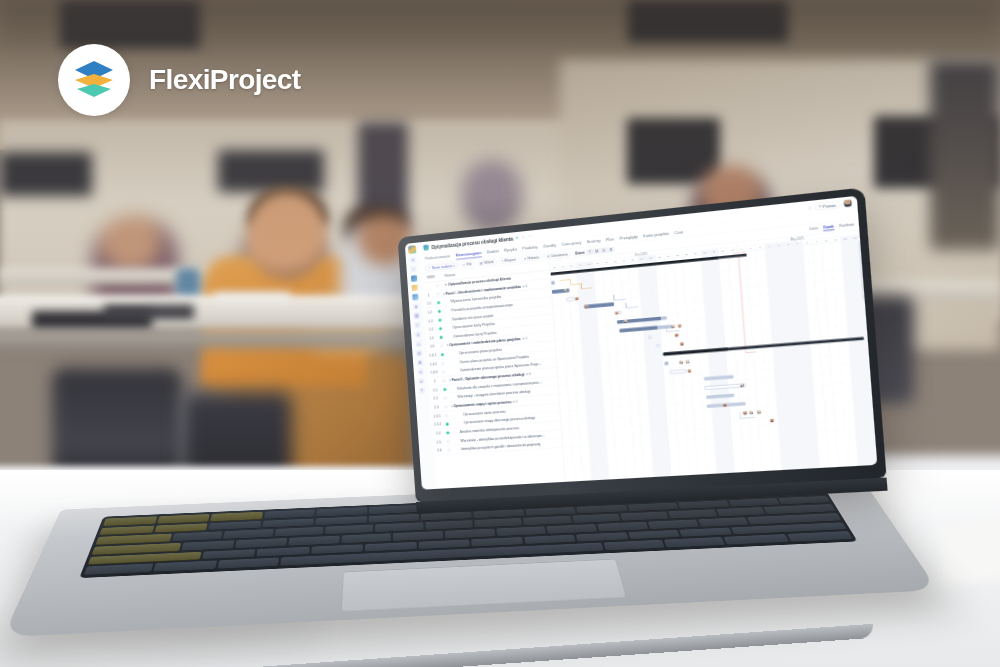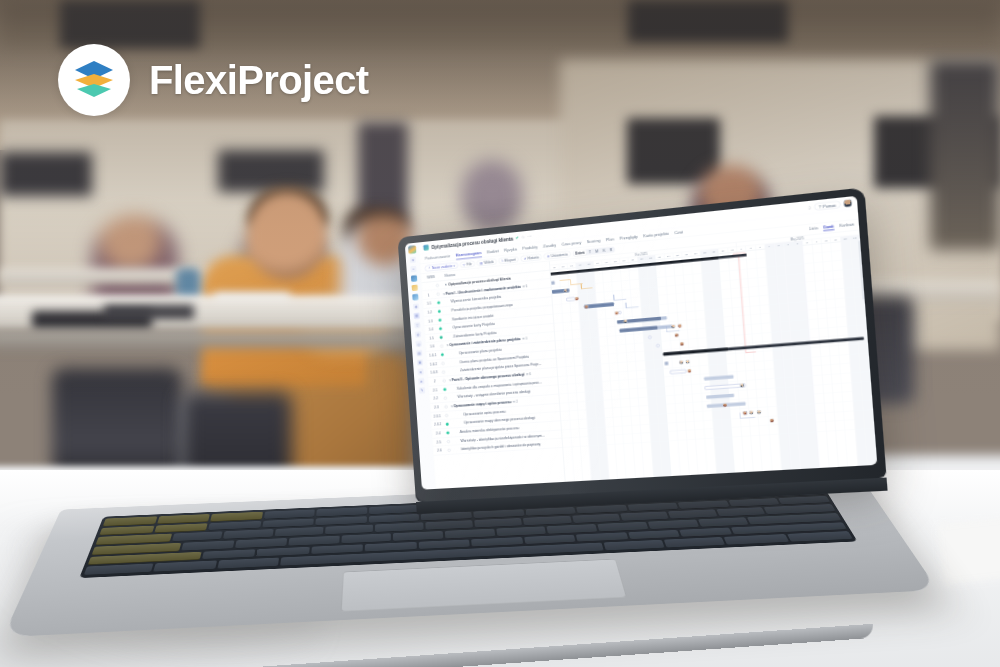--- a/index.html
+++ b/index.html
@@ -97,21 +97,21 @@
   .paper-right { left:940px; top:520px; width:90px; height:60px;
     background:#f7f7f6; filter: blur(4px); transform: rotate(-6deg); }
   .veil { inset:0; width:1000px; height:667px;
     background: linear-gradient(180deg, rgba(90,78,64,.30) 0%, rgba(120,106,90,.10) 34%, rgba(255,255,255,0) 60%); }
 
   
   #logo { position:absolute; left:58px; top:44px; display:flex; align-items:center; gap:19px; z-index:40; }
   #logo .mark { width:72px; height:72px; border-radius:50%; background:#fff;
     display:flex; align-items:center; justify-content:center; box-shadow:0 2px 10px rgba(0,0,0,.12); }
   #logo .mark svg { display:block; }
-  #logo .wordmark { color:#fff; font-size:40px; font-weight:700; letter-spacing:-0.6px;
+  #logo .wordmark { color:#fff; font-size:28px; font-weight:700; letter-spacing:-0.6px;
     text-shadow:0 1px 3px rgba(0,0,0,.25); white-space:nowrap; }
 
   
   #laptop { position:absolute; left:0; top:0; width:1000px; height:667px; z-index:30; pointer-events:none; }
   #laptop > * { pointer-events:auto; }
 
   
   .lid {
     position:absolute; left:416px; top:236px; width:440px; height:266px;
     background: linear-gradient(100deg,#2f3338 0%, #3a3f45 40%, #22262b 100%);

